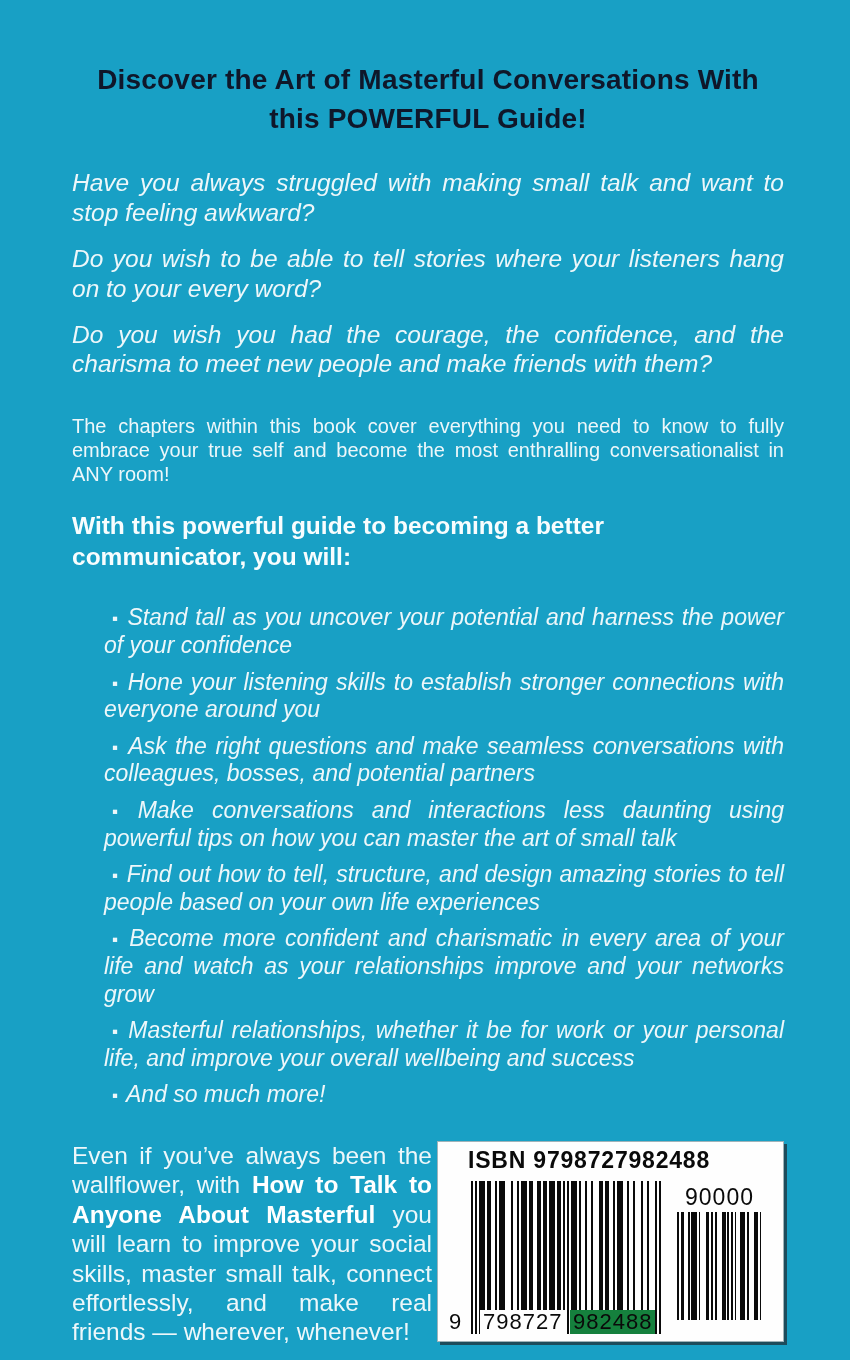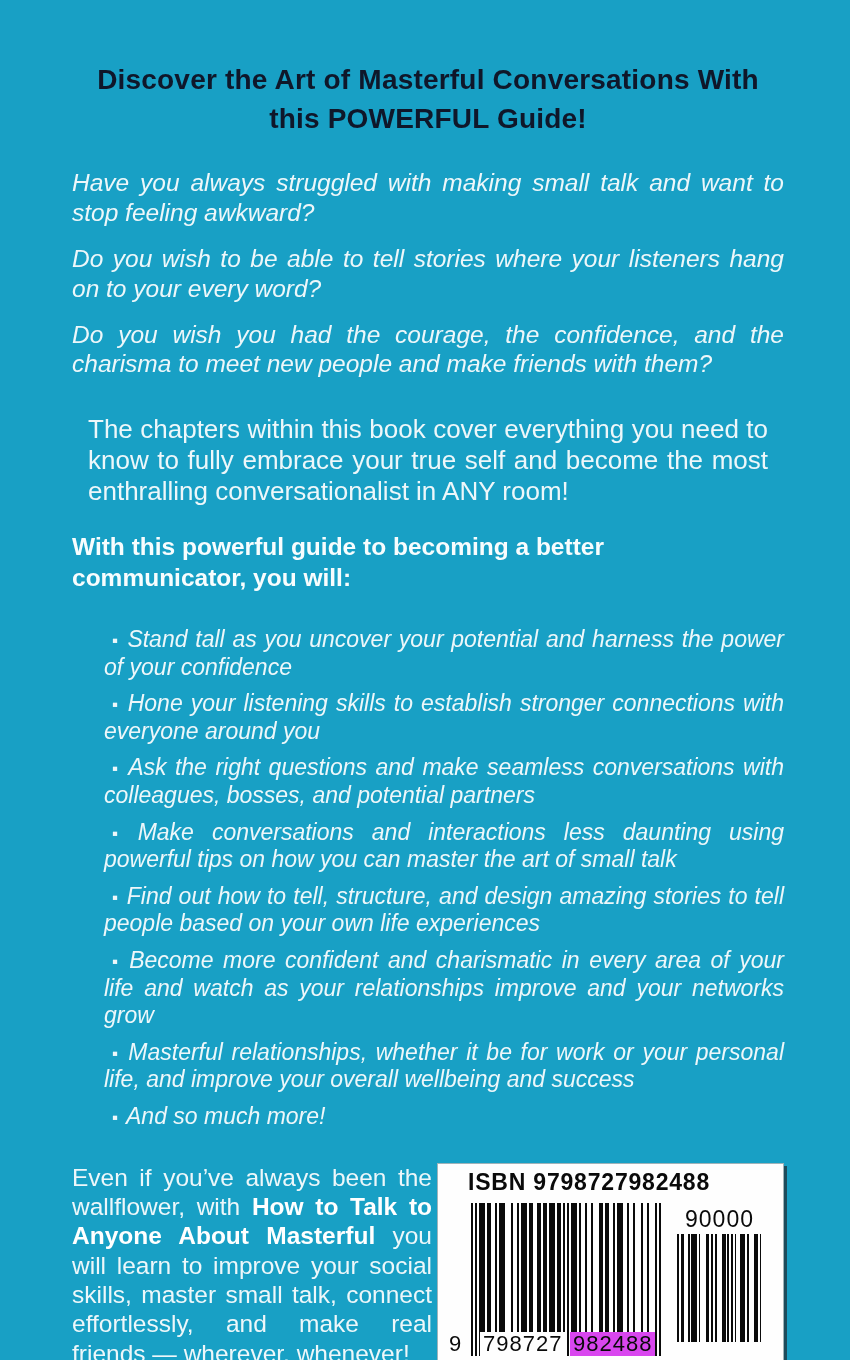--- a/index.html
+++ b/index.html
@@ -22,22 +22,22 @@
     text-align:center; color:#0f172a;
     letter-spacing:0.2px;
   }
   .question {
     margin:0 0 17px;
     font-style:italic;
     font-size:24.5px; line-height:1.2;
     text-align:justify;
   }
   .intro {
-    margin:35px 16px 0;
-    font-size:26px; line-height:1.2;
+    margin:35px 0 0;
+    font-size:20px; line-height:1.2;
     text-align:justify;
   }
   .subheading {
     margin:25px 0 0;
     font-size:24.5px; font-weight:bold; line-height:1.26;
     color:#F8FDFE;
     text-align:left;
   }
   .benefits { margin:32px 0 0 32px; }
   .benefit {
@@ -75,21 +75,21 @@
   }
   .bc-main { position:absolute; left:33px; top:39px; width:190px; height:153px; }
   .bars { display:flex; height:100%; }
   .bars i { display:block; height:100%; flex:0 0 auto; }
   .bc-digits {
     position:absolute; left:0; bottom:0; width:100%; height:24px;
     font-size:22px; line-height:24px; letter-spacing:1px;
   }
   .bc-digits .g0 { position:absolute; left:-22px; bottom:0; }
   .bc-digits .g1 { position:absolute; left:9px;  bottom:0; background:#FEFEFE; padding:0 3px; }
-  .bc-digits .g2 { position:absolute; left:99px; bottom:0; background:#d946ef; padding:0 3px; }
+  .bc-digits .g2 { position:absolute; left:99px; bottom:0; background:#15803d; padding:0 3px; }
   .bc-addon { position:absolute; left:239px; top:44px; width:85px; height:148px; }
   .addon-code {
     margin:0 0 3px; text-align:center;
     font-size:23px; line-height:23px; letter-spacing:1px;
   }
   .addon-bars { height:108px; }
 </style>
 </head>
 <body>
 

